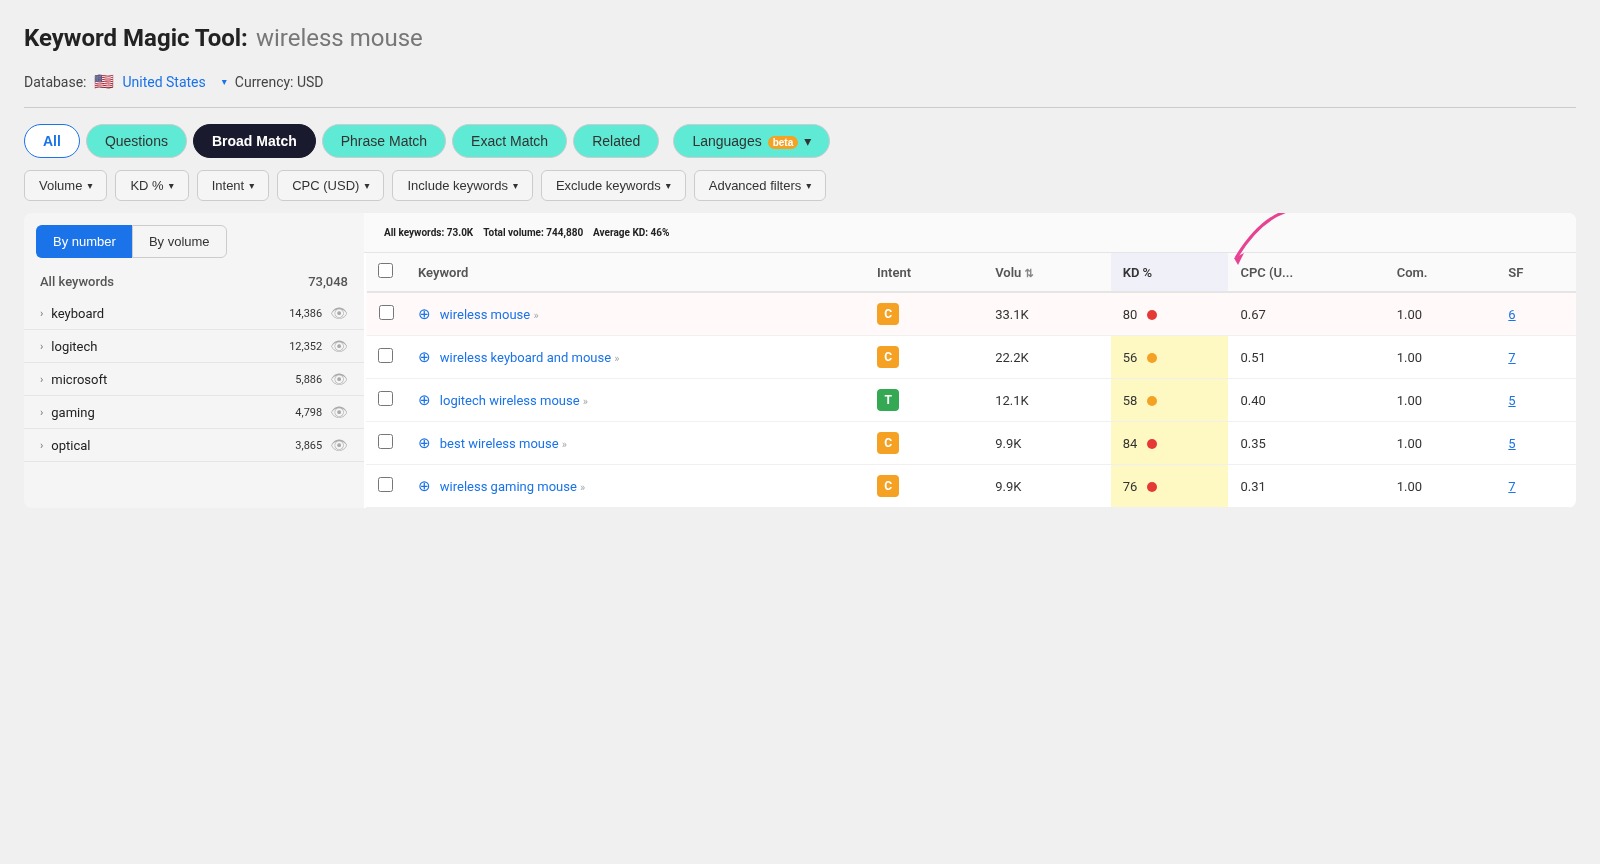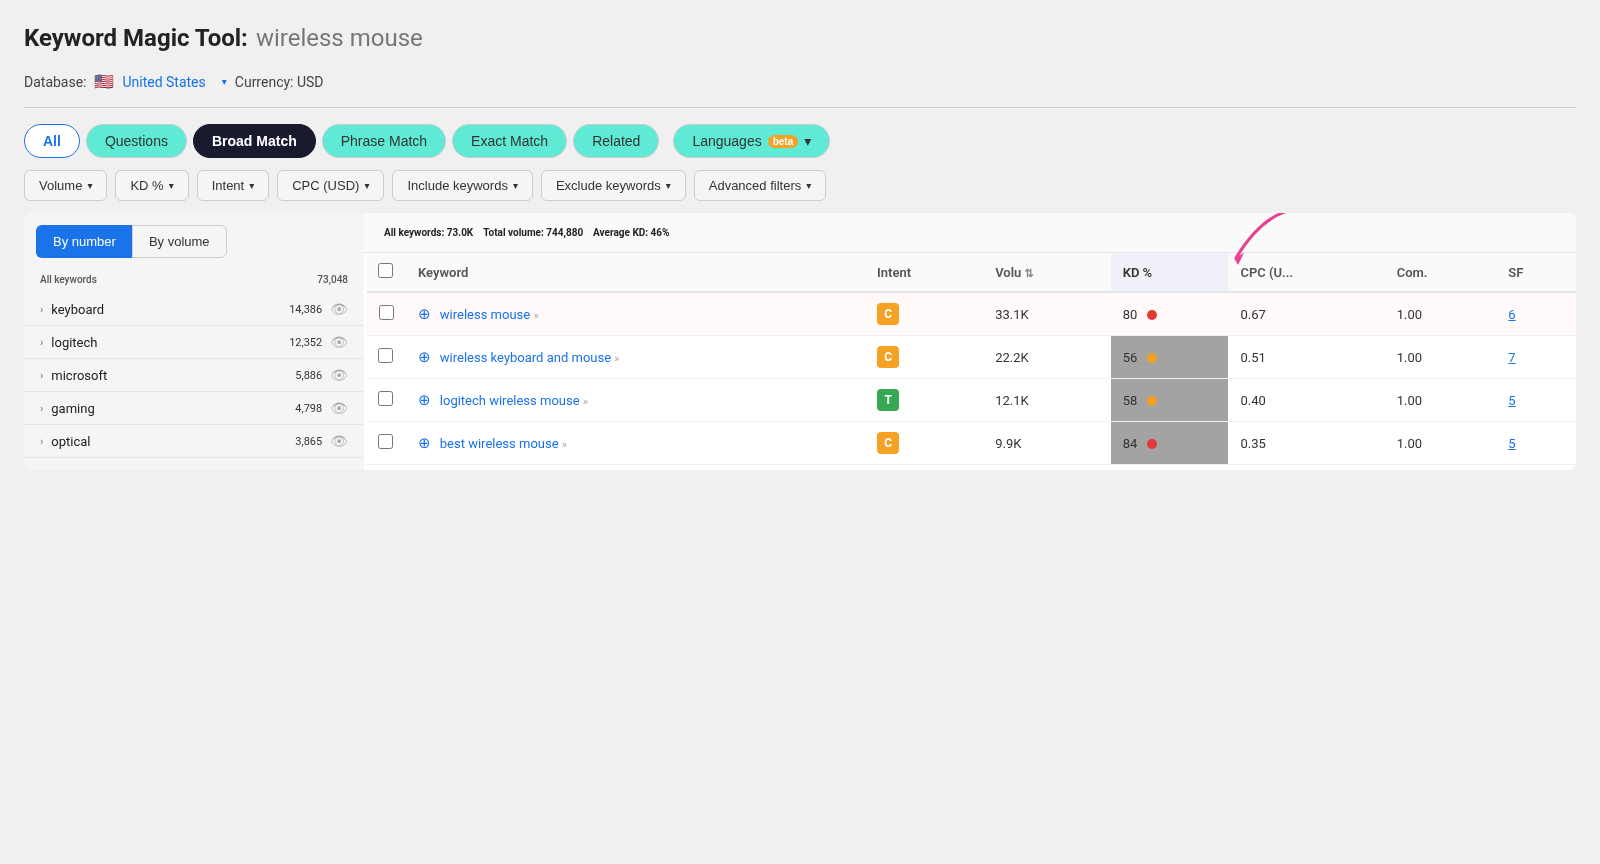--- a/index.html
+++ b/index.html
@@ -81,21 +81,21 @@
       font-weight: 600;
     }
     .tab-btn.selected-dark {
       background: #1a1a2e;
       border-color: #1a1a2e;
       color: #fff;
       font-weight: 600;
     }
     .tab-btn.lang {
       display: flex;
-      align-items: center;
+      align-items: flex-end;
       gap: 6px;
       margin-left: 8px;
     }
     .beta-badge {
       background: #f4a124;
       color: #fff;
       font-size: 10px;
       padding: 1px 5px;
       border-radius: 8px;
       font-weight: 600;
@@ -161,21 +161,21 @@
     }
     .sidebar-toggle-btn.active {
       background: #1a73e8;
       border-color: #1a73e8;
       color: #fff;
     }
     .sidebar-header-row {
       display: flex;
       justify-content: space-between;
       padding: 4px 16px 8px 16px;
-      font-size: 10px;
+      font-size: 13px;
       color: #555;
       font-weight: 500;
     }
     .sidebar-item {
       display: flex;
       align-items: center;
       justify-content: space-between;
       padding: 8px 16px;
       cursor: pointer;
       border-bottom: 1px solid #e5e5e5;
@@ -284,21 +284,21 @@
       width: 22px;
       height: 22px;
       border-radius: 4px;
       font-size: 12px;
       font-weight: 700;
       color: #fff;
     }
     .intent-c { background: #f4a124; }
     .intent-t { background: #34a853; }
     .kd-cell {
-      background: #a3a3a3;
+      background: #fef9c3;
     }
     .kd-dot {
       display: inline-block;
       width: 10px;
       height: 10px;
       border-radius: 50%;
       margin-left: 6px;
       vertical-align: middle;
     }
     .dot-red { background: #e53935; }
@@ -589,17 +589,39 @@
             <td class="kd-cell">
               84 <span class="kd-dot dot-red"></span>
             </td>
             <td>0.35</td>
             <td>1.00</td>
             <td>
               <span class="sf-val">5</span>
             </td>
           </tr>
 
+          <tr>
+            <td>
+              <input type="checkbox" style="">
+            </td>
+            <td>
+              <span class="plus-circle">⊕</span>
+              <a class="keyword-link">wireless gaming mouse</a>
+              <span class="arrows-icon"> »</span>
+            </td>
+            <td>
+              <span class="intent-badge intent-c">C</span>
+            </td>
+            <td>9.9K</td>
+            <td class="kd-cell">
+              76 <span class="kd-dot dot-red"></span>
+            </td>
+            <td>0.31</td>
+            <td>1.00</td>
+            <td>
+              <span class="sf-val">7</span>
+            </td>
+          </tr>
         </tbody>
       </table>
     </div>
   </div>
 </div>
 
 </body></html>

